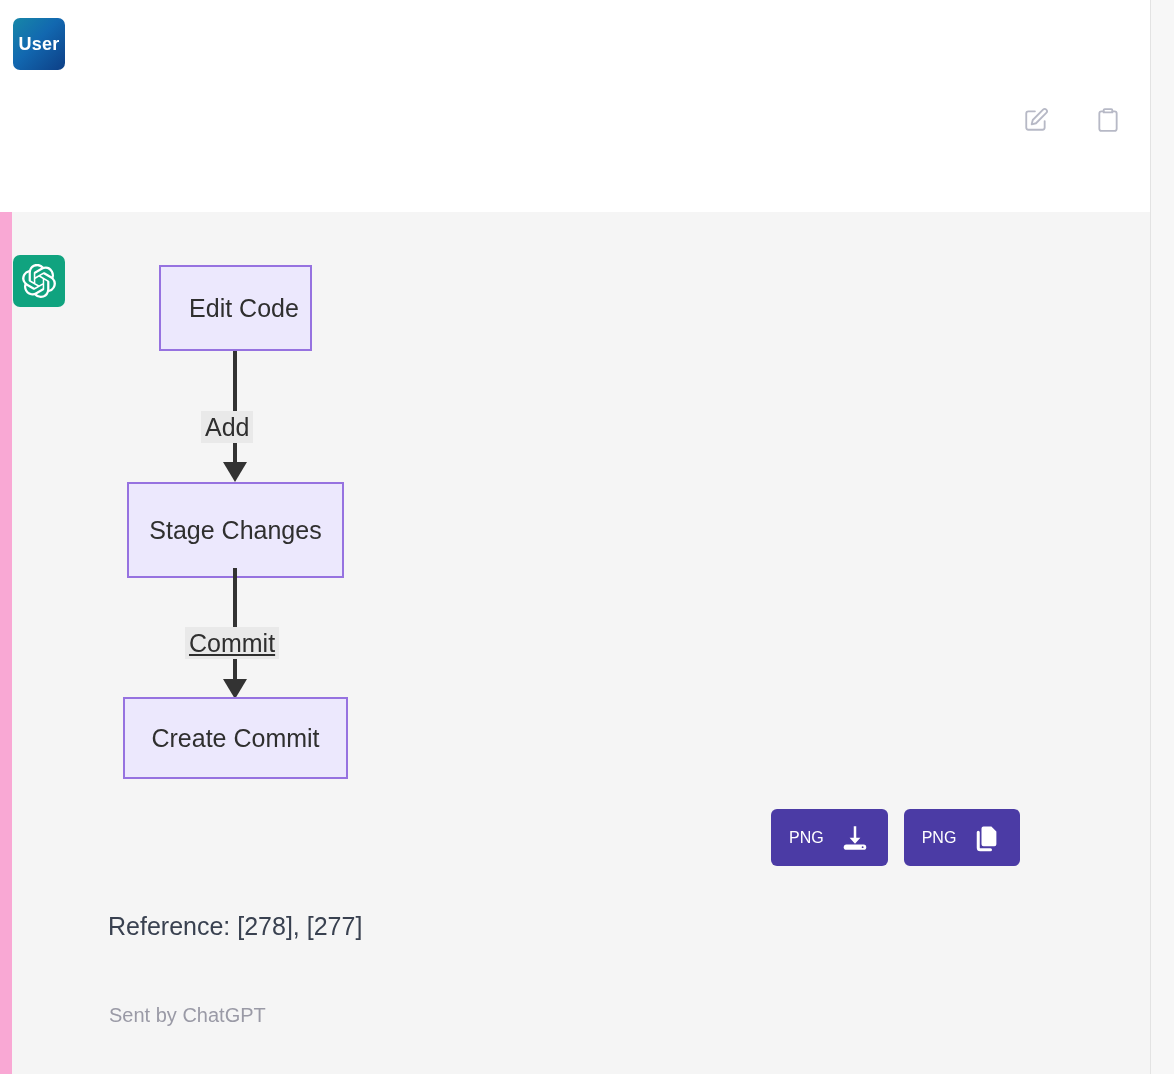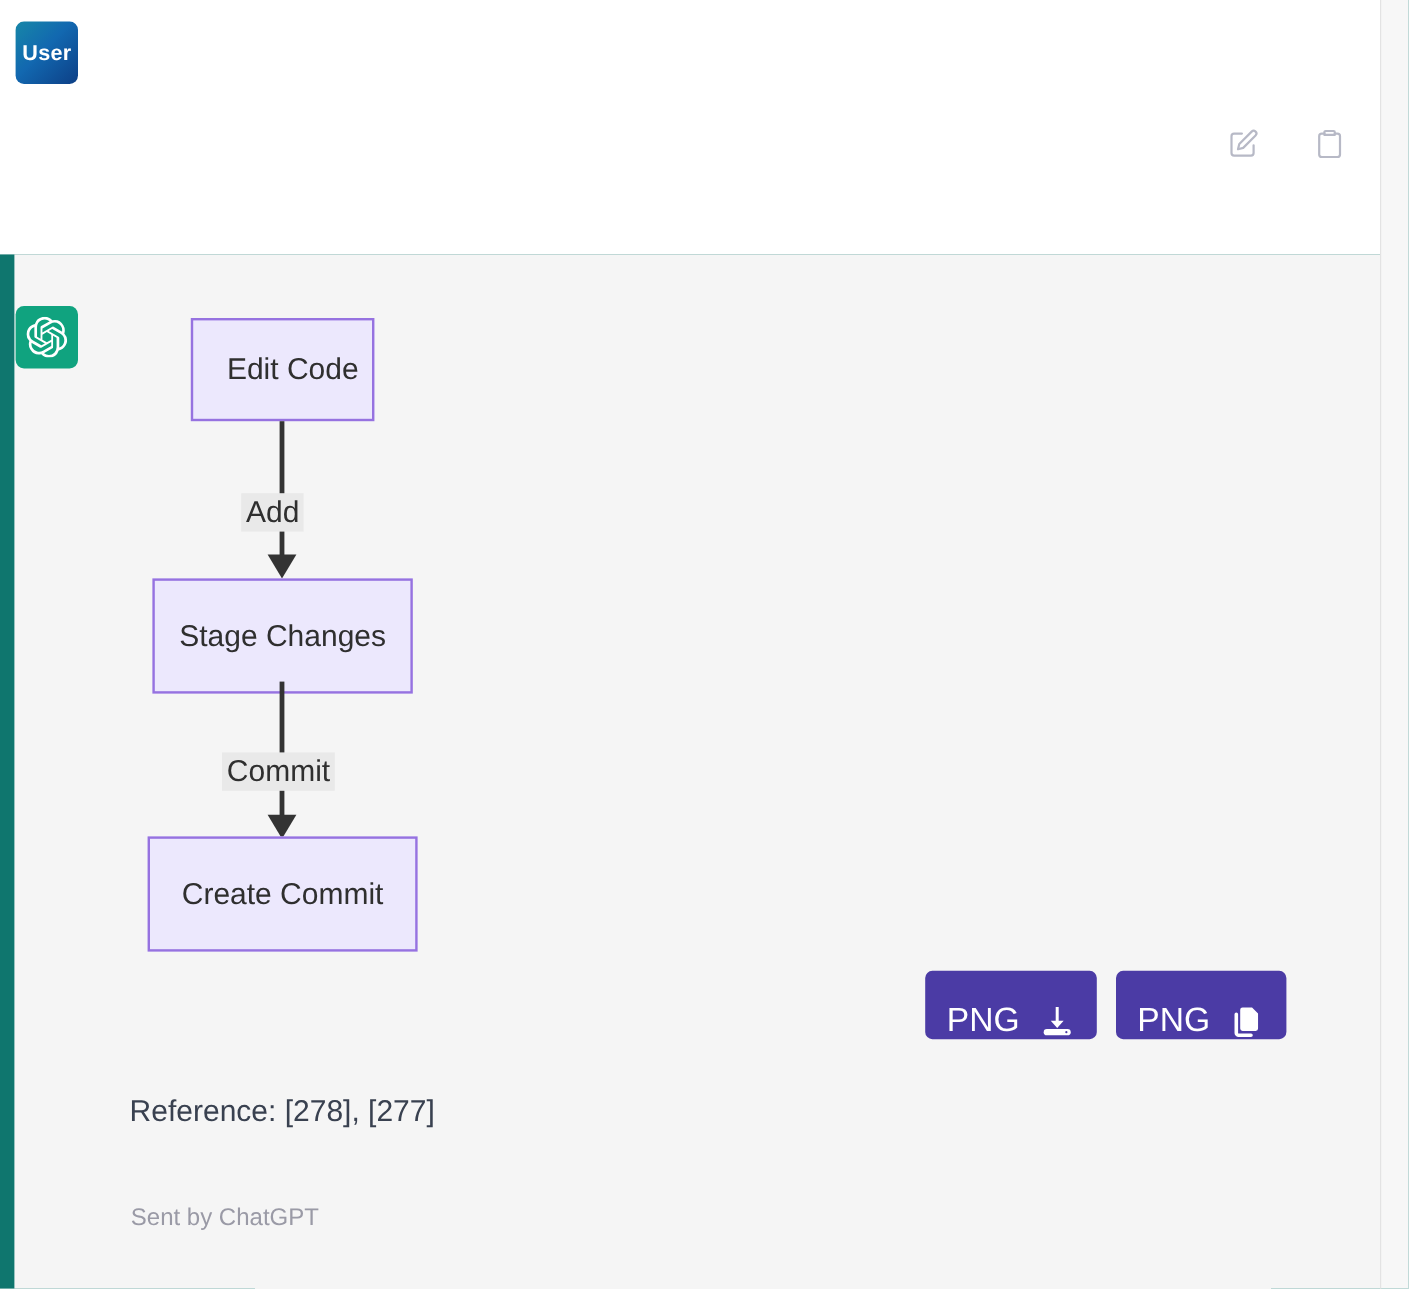--- a/index.html
+++ b/index.html
@@ -9,21 +9,21 @@
     height: 1074px;
     background: #ffffff;
     font-family: "Liberation Sans", sans-serif;
     overflow: hidden;
   }
 
   #app {
     position: relative;
     width: 1174px;
     height: 1074px;
-    background: #0f766e;
+    background: #f9a8d4;
   }
 
   
   .page-gutter {
     position: absolute;
     top: 0;
     left: 1150px;
     width: 24px;
     height: 1074px;
     background: #f7f7f7;
@@ -125,21 +125,21 @@
     display: flex;
     align-items: center;
     justify-content: center;
     color: #2f2f2f;
     font-size: 25px;
     white-space: nowrap;
   }
 
   .node-edit     { left: 47px;  top: 8px;   width: 153px; height: 86px; padding-left: 17px; }
   .node-stage    { left: 15px;  top: 225px; width: 217px; height: 96px; }
-  .node-commit   { left: 11px;  top: 440px; width: 225px; height: 96px; }
+  .node-commit   { left: 11px;  top: 440px; width: 225px; height: 82px; }
 
   .edge-line {
     position: absolute;
     left: 121px;
     width: 4px;
     background: #333333;
   }
   .edge-line-1 { top: 94px;  height: 120px; }
   .edge-line-2 { top: 311px; height: 120px; }
 
@@ -158,42 +158,42 @@
   .edge-label {
     position: absolute;
     background: #e9e9e9;
     color: #2f2f2f;
     font-size: 25px;
     line-height: 30px;
     padding: 1px 4px;
     white-space: nowrap;
   }
   .edge-label-add    { left: 89px; top: 154px; }
-  .edge-label-commit { left: 73px; top: 370px; }
+  .edge-label-commit { left: 73px; top: 370px; text-decoration: underline; }
 
   
   .export-bar {
     position: absolute;
     top: 597px;
     left: 759px;
     display: flex;
     gap: 16px;
     align-items: center;
   }
 
   .export-btn {
     height: 57px;
     background: #4b3ba5;
     border: none;
     border-radius: 6px;
     color: #ffffff;
     font-family: "Liberation Sans", sans-serif;
-    font-size: 28px;
-    display: flex;
-    align-items: flex-end;
+    font-size: 16px;
+    display: flex;
+    align-items: center;
     gap: 16px;
     padding: 0 18px;
     cursor: pointer;
   }
   .export-btn .glyph { display: flex; align-items: center; }
   .export-btn svg { display: block; }
 
   
   .reference {
     position: absolute;

